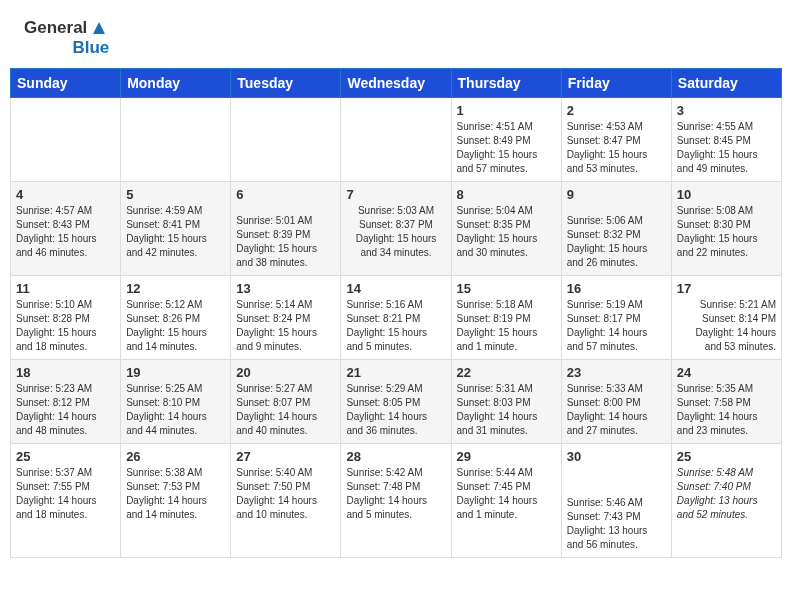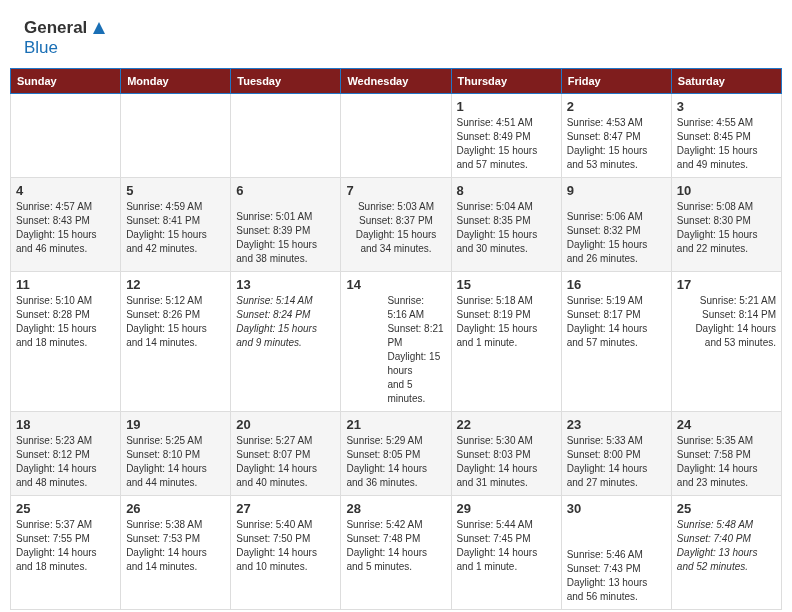--- a/index.html
+++ b/index.html
@@ -13,20 +13,21 @@
     .header {
       display: flex;
       justify-content: space-between;
       align-items: center;
       padding: 18px 24px 10px 24px;
     }
     .logo {
       display: flex;
       align-items: center;
       gap: 0;
+      text-align: right;
     }
     .title-section {
       text-align: right;
     }
     .month-year {
       font-size: 36px;
       font-weight: bold;
       color: #333;
       line-height: 1.1;
     }
@@ -34,23 +35,23 @@
       font-size: 16px;
       color: #555;
       text-align: right;
     }
     table {
       width: calc(100% - 20px);
       margin: 0 10px 10px 10px;
       border-collapse: collapse;
     }
     thead tr th {
-      background-color: #7f1d1d;
+      background-color: #1d4ed8;
       color: #fff;
-      font-size: 11px;
+      font-size: 14px;
       font-weight: bold;
       padding: 6px 6px;
       text-align: left;
       border: 1px solid #2176C7;
     }
     tbody tr td {
       border: 1px solid #ddd;
       vertical-align: top;
       padding: 5px 5px;
       font-size: 10.5px;
@@ -81,21 +82,21 @@
 
 <div class="header">
   <div class="logo">
     <div style="line-height:1.15;">
       <div style="font-size:17px;font-weight:bold;color:#333;display:flex;align-items:center;">
         <span style="color:#333;">General</span>
         <svg width="20" height="20" viewBox="0 0 20 20" style="margin-left:2px;">
           <polygon points="4,16 10,4 16,16" fill="#1a6fb5"></polygon>
         </svg>
       </div>
-      <div style="font-size:17px;font-weight:normal;color:#1a6fb5;">Blue</div>
+      <div style="font-size:17px;font-weight:bold;color:#1a6fb5;">Blue</div>
     </div>
   </div>
   <div class="title-section">
     <div class="month-year"></div>
     <div class="location"></div>
   </div>
 </div>
 
 <table>
   <thead>
@@ -198,28 +199,28 @@
         </td>
         <td>
           <span class="day-num">12</span>
           <div class="day-info" style="white-space: pre-line;">Sunrise: 5:12 AM
 Sunset: 8:26 PM
 Daylight: 15 hours
 and 14 minutes.</div>
         </td>
         <td>
           <span class="day-num">13</span>
-          <div class="day-info" style="white-space: pre-line; font-style: italic;">Sunrise: 5:14 AM
+          <div class="day-info" style="white-space: pre-line;">Sunrise: 5:14 AM
 Sunset: 8:24 PM
 Daylight: 15 hours
 and 9 minutes.</div>
         </td>
         <td>
           <span class="day-num">14</span>
-          <div class="day-info" style="white-space: pre-line; margin-left: 41px;">Sunrise: 5:16 AM
+          <div class="day-info" style="white-space: pre-line;">Sunrise: 5:16 AM
 Sunset: 8:21 PM
 Daylight: 15 hours
 and 5 minutes.</div>
         </td>
         <td>
           <span class="day-num">15</span>
           <div class="day-info" style="white-space: pre-line;">Sunrise: 5:18 AM
 Sunset: 8:19 PM
 Daylight: 15 hours
 and 1 minute.</div>
@@ -263,21 +264,21 @@
         </td>
         <td>
           <span class="day-num">21</span>
           <div class="day-info" style="white-space: pre-line;">Sunrise: 5:29 AM
 Sunset: 8:05 PM
 Daylight: 14 hours
 and 36 minutes.</div>
         </td>
         <td>
           <span class="day-num">22</span>
-          <div class="day-info" style="white-space: pre-line;">Sunrise: 5:30 AM
+          <div class="day-info" style="white-space: pre-line;">Sunrise: 5:31 AM
 Sunset: 8:03 PM
 Daylight: 14 hours
 and 31 minutes.</div>
         </td>
         <td>
           <span class="day-num">23</span>
           <div class="day-info" style="white-space: pre-line;">Sunrise: 5:33 AM
 Sunset: 8:00 PM
 Daylight: 14 hours
 and 27 minutes.</div>

